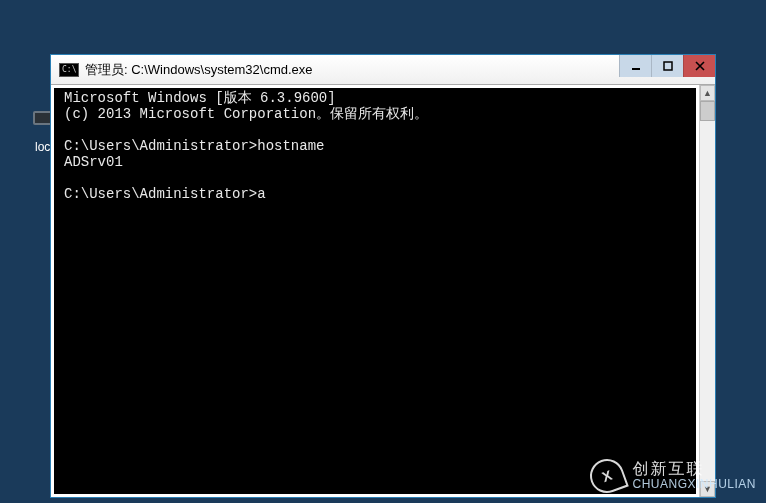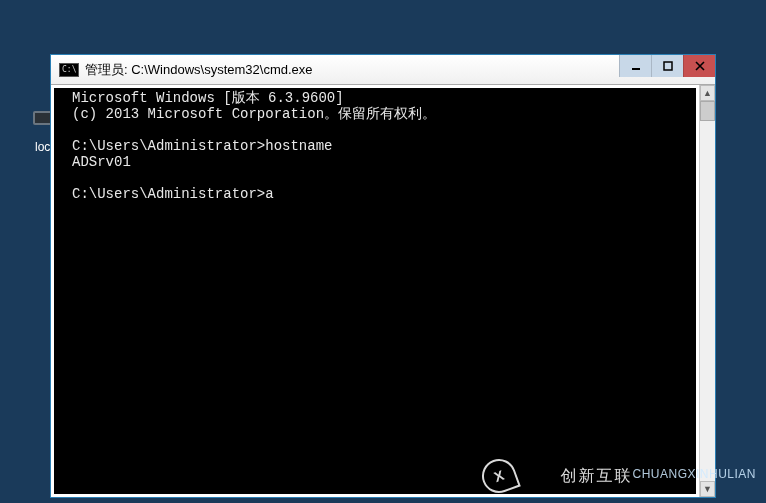--- a/index.html
+++ b/index.html
@@ -76,21 +76,21 @@
       display:flex;
     }
     .console {
       flex: 1;
       background: #000;
       color: #e8e8e8;
       font-family: "NSimSun","SimSun","Courier New",monospace;
       font-size: 14px;
       line-height: 16px;
       white-space: pre;
-      padding: 2px 18px;
+      padding: 2px 10px;
       overflow: hidden;
     }
     .scrollbar {
       width: 16px;
       background: #f0f0f0;
       border-left: 1px solid #ccc;
       display:flex; flex-direction:column;
     }
     .scroll-arrow {
       height: 16px;
@@ -113,21 +113,21 @@
       color:#fff; opacity:.85;
       font-style:italic;
     }
     .watermark .logo {
       width:34px; height:34px; border:2px solid #fff; border-radius:50% 50% 0 50%;
       transform: rotate(-20deg);
       display:flex; align-items:center; justify-content:center;
       font-weight:bold; font-style:normal; margin-right:8px;
       font-size:14px;
     }
-    .watermark .txt { display:flex; flex-direction:row; line-height:1.05;margin-left:36px;}
+    .watermark .txt { display:flex; flex-direction:column; line-height:1.05;}
     .watermark .zh { font-size:16px; letter-spacing:2px; font-style:normal; font-weight:500;}
     .watermark .py { font-size:12px; letter-spacing:.5px; font-style:normal; color:#cfeaff;}
   </style>
 </head>
 <body>
 
 <div class="desktop-icon">
   <div class="icon">
     <svg width="30" height="30" viewBox="0 0 30 30">
       <rect x="4" y="8" width="22" height="14" rx="2" fill="#6a7580"></rect>

